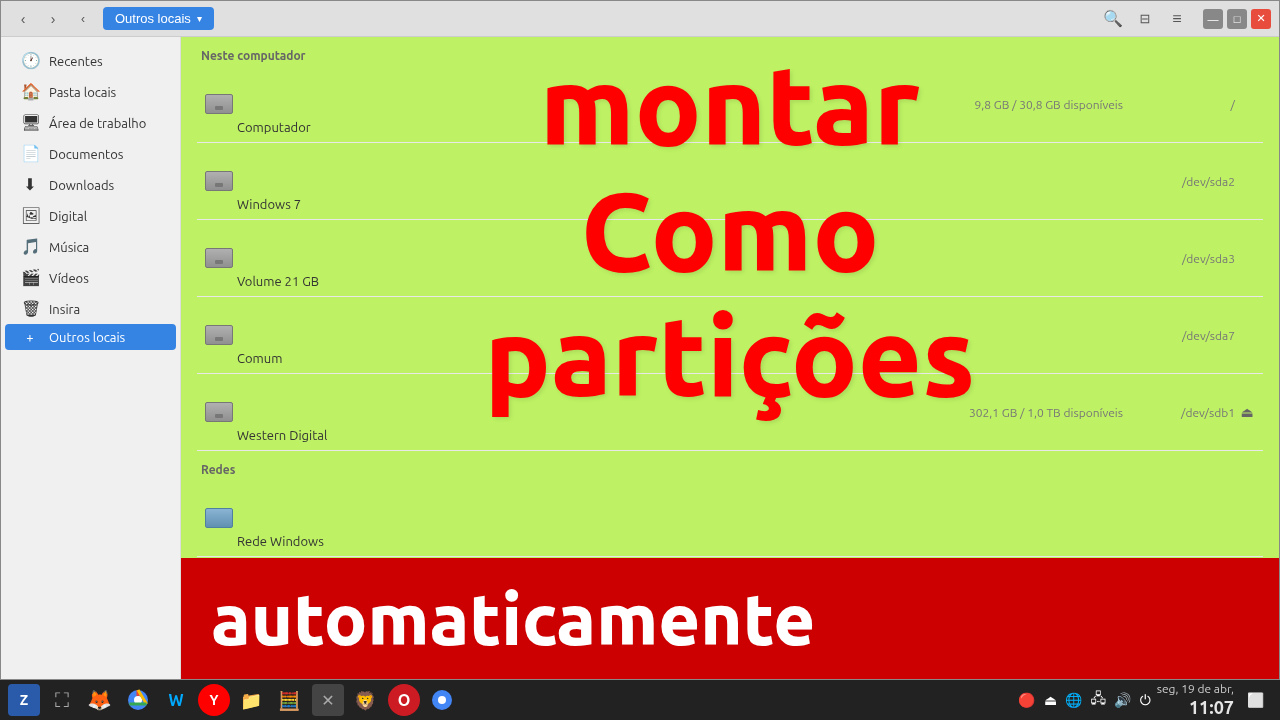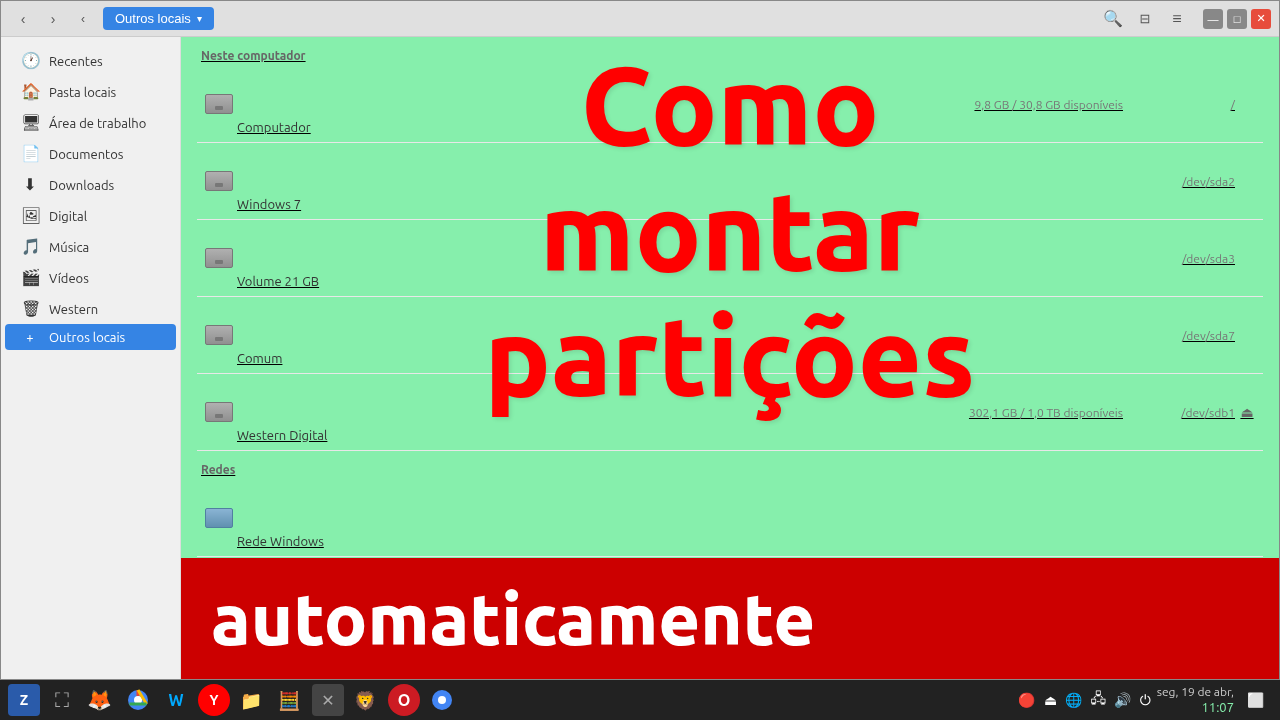--- a/index.html
+++ b/index.html
@@ -161,25 +161,24 @@
       flex: 1;
       display: flex;
       flex-direction: column;
       overflow: hidden;
       position: relative;
     }
 
     
     .file-area {
       flex: 1;
-      background: #86efac;
+      background: #bef264;
       overflow-y: auto;
       padding: 12px 16px;
       position: relative;
-      text-decoration: underline;
     }
 
     .section-title {
       font-size: 12px;
       color: #666;
       font-weight: 600;
       margin-bottom: 4px;
       padding-left: 4px;
     }
 
@@ -468,21 +467,21 @@
       <div class="sidebar-item">
         <span class="icon">🎵</span>
         <span>Música</span>
       </div>
       <div class="sidebar-item">
         <span class="icon">🎬</span>
         <span>Vídeos</span>
       </div>
       <div class="sidebar-item">
         <span class="icon">🗑</span>
-        <span>Western</span>
+        <span>Insira</span>
       </div>
       <div class="sidebar-item active add-item">
         <span class="icon">+</span>
         <span>Outros locais</span>
       </div>
     </div>
 
     <div class="main-panel">
       <div class="file-area">
 
@@ -547,22 +546,22 @@
             </div>
           <span class="file-name">Rede Windows</span>
           <span class="file-info"></span>
           <span class="file-path"></span>
           <div class="eject-btn" style="width:24px;"></div>
         </div>
       </div>
 
       <div class="overlay">
         <div style="text-align:center; pointer-events:none;">
+          <div class="overlay-title">montar</div>
           <div class="overlay-title">Como</div>
-          <div class="overlay-title">montar</div>
           <div class="overlay-title">partições</div>
         </div>
         <div class="overlay-red-bar">
           <span class="overlay-auto">automaticamente</span>
         </div>
       </div>
 
       <div class="bottom-bar">
         <span class="bottom-label">Conectar a servidor</span>
         <input class="server-input" type="text" placeholder="Insira o endereço do servidor..." style="">
@@ -604,16 +603,16 @@
   <div class="taskbar-systray">
     <span class="tray-icon">🔴</span>
     <span class="tray-icon">⏏</span>
     <span class="tray-icon">🌐</span>
     <span class="tray-icon">🖧</span>
     <span class="tray-icon">🔊</span>
     <span class="tray-icon">⏻</span>
   </div>
   <div class="taskbar-clock">
     <div style="font-size:12px; color:#ccc;">seg, 19 de abr,</div>
-    <div style="font-size:13px; color:#86efac; font-weight:400;">11:07</div>
+    <div style="font-size:18px; color:#e5e5e5; font-weight:700;">11:07</div>
   </div>
   <div class="task-icon" style="color:#aaa; font-size:14px;">⬜</div>
 </div>
 
 </body></html>

